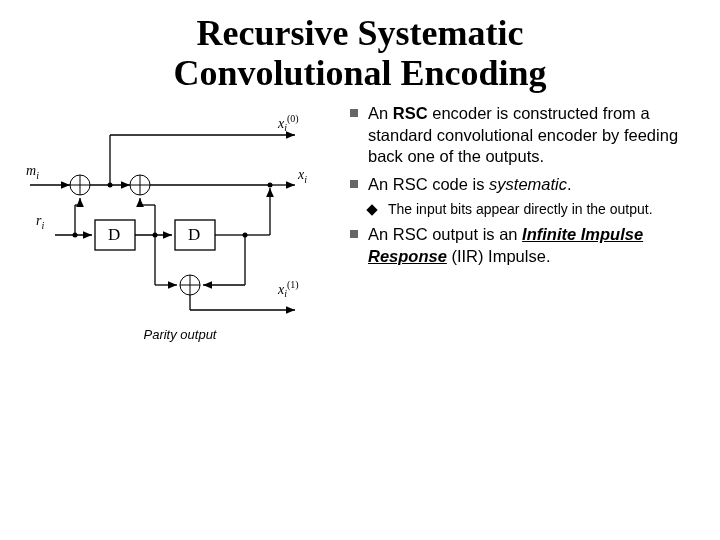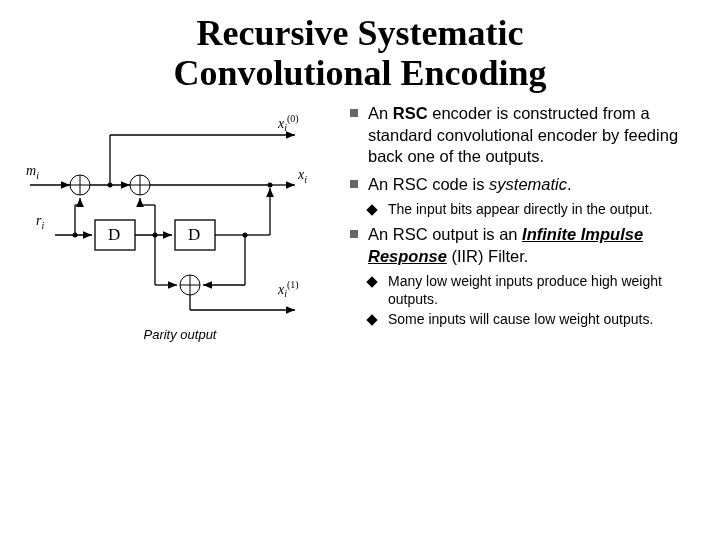--- a/index.html
+++ b/index.html
@@ -222,29 +222,19 @@
     <ul class="sub">
       <li>
         <span class="diabul"></span>
         <span>The input bits appear directly in the output.</span>
       </li>
     </ul>
     <ul class="bullets">
       <li>
         <span class="sqbul"></span>
         <span>
-          <span>An RSC output is an </span><span class="bolditalic">Infinite Impulse Response</span><span> (IIR) Filter.</span>
+          <span>An RSC output is an </span><span class="bolditalic">Infinite Impulse Response</span><span> (IIR) Impulse.</span>
         </span>
-      </li>
-    </ul>
-    <ul class="sub">
-      <li>
-        <span class="diabul"></span>
-        <span>Many low weight inputs produce high weight outputs.</span>
-      </li>
-      <li>
-        <span class="diabul"></span>
-        <span>Some inputs will cause low weight outputs.</span>
       </li>
     </ul>
   </div>
 
 </div>
 
 </body></html>

